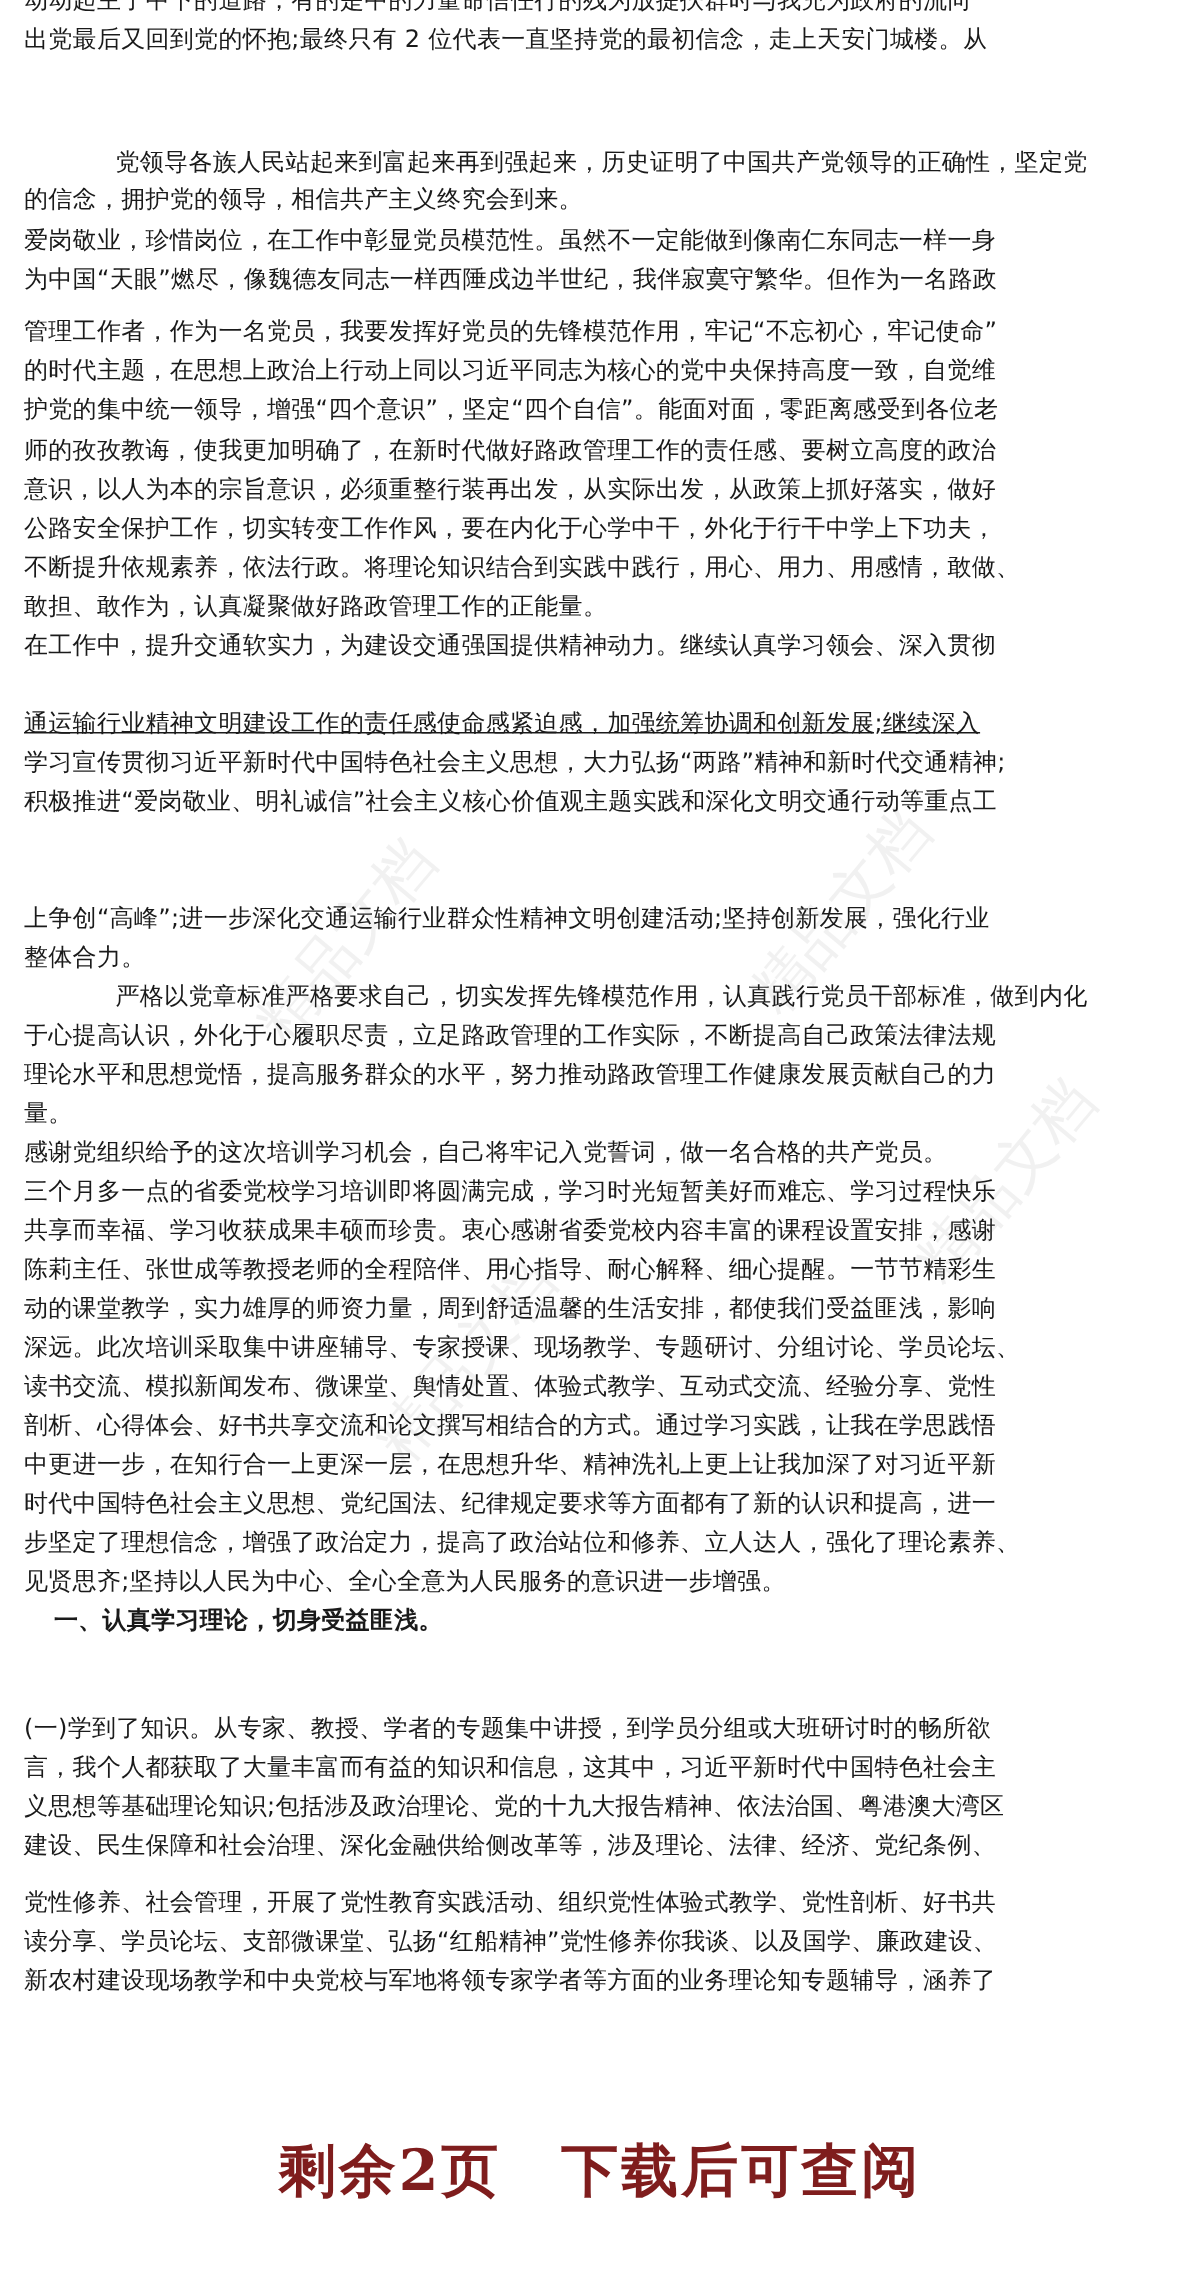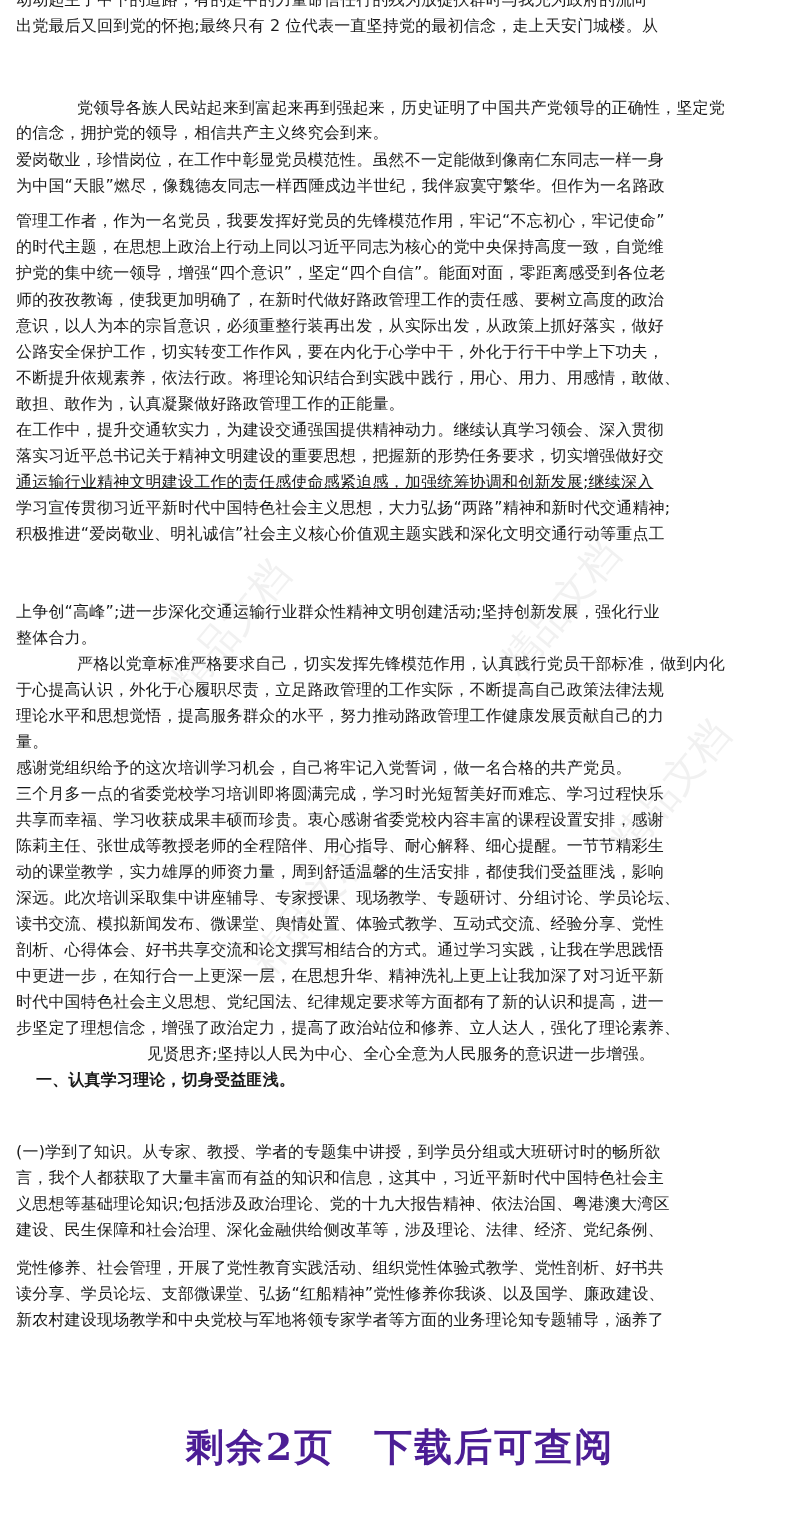--- a/index.html
+++ b/index.html
@@ -3,21 +3,21 @@
 <meta charset="utf-8">
 <style>
   html, body { margin: 0; padding: 0; background: #ffffff; }
   body { width: 800px; height: 1525px; position: relative; overflow: hidden;
          font-family: "DejaVu Sans", "Liberation Sans", sans-serif; color: #1a1a1a; }
   .page { position: absolute; left: 0; top: 0; width: 800px; height: 1525px; }
   .line { position: absolute; left: 16px; width: 770px; font-size: 16px; line-height: 24px;
           white-space: nowrap; letter-spacing: 0.2px; }
   .bold { font-weight: bold; margin-left: 20px; }
   .footer { position: absolute; left: 0; width: 800px; top: 1422px; text-align: center;
-            font-size: 38px; font-weight: bold; color: #4c1d95; letter-spacing: 2px;
+            font-size: 38px; font-weight: bold; color: #7f1d1d; letter-spacing: 2px;
             font-family: "DejaVu Serif", "Liberation Serif", serif; }
   .footer span { display: inline-block; }
   .footer .gap { width: 40px; }
   .watermark { position: absolute; color: rgba(200,200,200,0.25); font-size: 40px;
                transform: rotate(-50deg); pointer-events: none; white-space: nowrap; }
 </style>
 </head>
 <body>
 
 <div class="page">
@@ -36,42 +36,41 @@
   <div class="line" style="top:174px;">为中国“天眼”燃尽，像魏德友同志一样西陲戍边半世纪，我伴寂寞守繁华。但作为一名路政</div>
   <div class="line" style="top:209px;">管理工作者，作为一名党员，我要发挥好党员的先锋模范作用，牢记“不忘初心，牢记使命”</div>
   <div class="line" style="top:235px;">的时代主题，在思想上政治上行动上同以习近平同志为核心的党中央保持高度一致，自觉维</div>
   <div class="line" style="top:261px;">护党的集中统一领导，增强“四个意识”，坚定“四个自信”。能面对面，零距离感受到各位老</div>
   <div class="line" style="top:288px;">师的孜孜教诲，使我更加明确了，在新时代做好路政管理工作的责任感、要树立高度的政治</div>
   <div class="line" style="top:314px;">意识，以人为本的宗旨意识，必须重整行装再出发，从实际出发，从政策上抓好落实，做好</div>
   <div class="line" style="top:340px;">公路安全保护工作，切实转变工作作风，要在内化于心学中干，外化于行干中学上下功夫，</div>
   <div class="line" style="top:366px;">不断提升依规素养，依法行政。将理论知识结合到实践中践行，用心、用力、用感情，敢做、</div>
   <div class="line" style="top:392px;">敢担、敢作为，认真凝聚做好路政管理工作的正能量。</div>
   <div class="line" style="top:418px;">在工作中，提升交通软实力，为建设交通强国提供精神动力。继续认真学习领会、深入贯彻</div>
-  <div class="line" style="top:444px;">落实习近平总书记关于精神文明建设的重要思想，把握新的形势任务要求，切实增强做好交</div>
   <div class="line" style="top:470px;text-decoration:underline;">通运输行业精神文明建设工作的责任感使命感紧迫感，加强统筹协调和创新发展;继续深入</div>
   <div class="line" style="top:496px;">学习宣传贯彻习近平新时代中国特色社会主义思想，大力弘扬“两路”精神和新时代交通精神;</div>
   <div class="line" style="top:522px;">积极推进“爱岗敬业、明礼诚信”社会主义核心价值观主题实践和深化文明交通行动等重点工</div>
   <div class="line" style="top:600px;">上争创“高峰”;进一步深化交通运输行业群众性精神文明创建活动;坚持创新发展，强化行业</div>
   <div class="line" style="top:626px;">整体合力。</div>
   <div class="line" style="top:652px;text-align:center;">严格以党章标准严格要求自己，切实发挥先锋模范作用，认真践行党员干部标准，做到内化</div>
   <div class="line" style="top:678px;">于心提高认识，外化于心履职尽责，立足路政管理的工作实际，不断提高自己政策法律法规</div>
   <div class="line" style="top:704px;">理论水平和思想觉悟，提高服务群众的水平，努力推动路政管理工作健康发展贡献自己的力</div>
   <div class="line" style="top:730px;">量。</div>
   <div class="line" style="top:756px;">感谢党组织给予的这次培训学习机会，自己将牢记入党誓词，做一名合格的共产党员。</div>
   <div class="line" style="top:782px;">三个月多一点的省委党校学习培训即将圆满完成，学习时光短暂美好而难忘、学习过程快乐</div>
   <div class="line" style="top:808px;">共享而幸福、学习收获成果丰硕而珍贵。衷心感谢省委党校内容丰富的课程设置安排，感谢</div>
   <div class="line" style="top:834px;">陈莉主任、张世成等教授老师的全程陪伴、用心指导、耐心解释、细心提醒。一节节精彩生</div>
   <div class="line" style="top:860px;">动的课堂教学，实力雄厚的师资力量，周到舒适温馨的生活安排，都使我们受益匪浅，影响</div>
   <div class="line" style="top:886px;">深远。此次培训采取集中讲座辅导、专家授课、现场教学、专题研讨、分组讨论、学员论坛、</div>
   <div class="line" style="top:912px;">读书交流、模拟新闻发布、微课堂、舆情处置、体验式教学、互动式交流、经验分享、党性</div>
   <div class="line" style="top:938px;">剖析、心得体会、好书共享交流和论文撰写相结合的方式。通过学习实践，让我在学思践悟</div>
   <div class="line" style="top:964px;">中更进一步，在知行合一上更深一层，在思想升华、精神洗礼上更上让我加深了对习近平新</div>
   <div class="line" style="top:990px;">时代中国特色社会主义思想、党纪国法、纪律规定要求等方面都有了新的认识和提高，进一</div>
   <div class="line" style="top:1016px;">步坚定了理想信念，增强了政治定力，提高了政治站位和修养、立人达人，强化了理论素养、</div>
-  <div class="line" style="top:1042px;text-align:center;">见贤思齐;坚持以人民为中心、全心全意为人民服务的意识进一步增强。</div>
+  <div class="line" style="top:1042px;">见贤思齐;坚持以人民为中心、全心全意为人民服务的意识进一步增强。</div>
 
   <div class="line bold" style="top:1068px;">一、认真学习理论，切身受益匪浅。</div>
 
   <div class="line" style="top:1140px;">(一)学到了知识。从专家、教授、学者的专题集中讲授，到学员分组或大班研讨时的畅所欲</div>
   <div class="line" style="top:1166px;">言，我个人都获取了大量丰富而有益的知识和信息，这其中，习近平新时代中国特色社会主</div>
   <div class="line" style="top:1192px;">义思想等基础理论知识;包括涉及政治理论、党的十九大报告精神、依法治国、粤港澳大湾区</div>
   <div class="line" style="top:1218px;">建设、民生保障和社会治理、深化金融供给侧改革等，涉及理论、法律、经济、党纪条例、</div>
   <div class="line" style="top:1256px;">党性修养、社会管理，开展了党性教育实践活动、组织党性体验式教学、党性剖析、好书共</div>
   <div class="line" style="top:1282px;">读分享、学员论坛、支部微课堂、弘扬“红船精神”党性修养你我谈、以及国学、廉政建设、</div>
   <div class="line" style="top:1308px;">新农村建设现场教学和中央党校与军地将领专家学者等方面的业务理论知专题辅导，涵养了</div>

